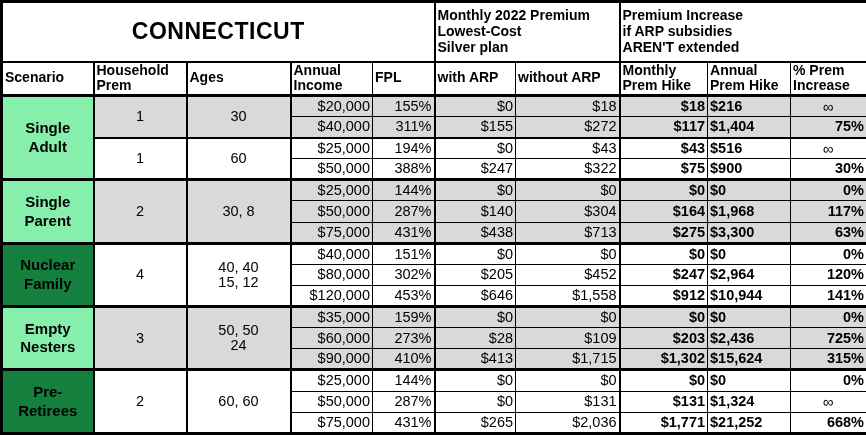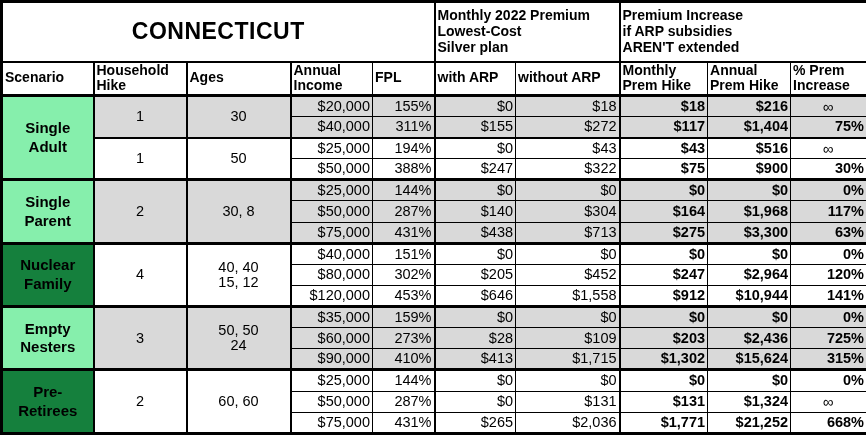--- a/index.html
+++ b/index.html
@@ -48,21 +48,21 @@
   td.scenario {
     font-weight: bold; text-align: center; font-size: 15px;
     white-space: pre-line; background: #15803d; line-height: 1.25;
   }
   td.c-household, td.c-ages { text-align: center; white-space: pre-line; }
   td.c-income  { text-align: right; padding-right: 5px; }
   td.c-fpl     { text-align: right; padding-right: 9px; }
   td.c-witharp    { text-align: right; padding-right: 6px; }
   td.c-withoutarp { text-align: right; padding-right: 5px; }
   td.c-monthly { text-align: right; padding-right: 9px; font-weight: bold; }
-  td.c-annual  { text-align: right; padding-right: 9px; font-weight: bold; }
+  td.c-annual  { padding-right: 9px; font-weight: bold; }
   td.c-pct     { text-align: right; padding-right: 3px; font-weight: bold; }
   td.c-pct.inf { text-align: center; font-weight: normal; padding-right: 3px; font-size: 15px; }
 
   tr.shaded td { background: #d9d9d9; }
   tr.shaded td.scenario { background: #86efac; }
 </style>
 </head>
 <body>
 
 <div class="wrap">
@@ -85,21 +85,21 @@
         <th class="group-head c-witharp" colspan="2">Monthly 2022 Premium
 Lowest-Cost
 Silver plan</th>
         <th class="group-head c-monthly" colspan="3">Premium Increase
 if ARP subsidies
 AREN'T extended</th>
       </tr>
       <tr class="row-subhead" style="height:29px">
         <th>Scenario</th>
         <th class="c-household">Household
-Hike</th>
+Prem</th>
         <th class="c-ages">Ages</th>
         <th class="c-income">Annual
 Income</th>
         <th class="c-fpl">FPL</th>
         <th class="c-witharp">with ARP</th>
         <th class="c-withoutarp">without ARP</th>
         <th class="c-monthly">Monthly
 Prem Hike</th>
         <th class="c-annual">Annual
 Prem Hike</th>
@@ -125,21 +125,21 @@
           <td class="c-income">$40,000</td>
           <td class="c-fpl">311%</td>
           <td class="c-witharp">$155</td>
           <td class="c-withoutarp">$272</td>
           <td class="c-monthly">$117</td>
           <td class="c-annual">$1,404</td>
           <td class="c-pct">75%</td>
         </tr>
         <tr class="sub-start">
           <td class="c-household" rowspan="2">1</td>
-          <td class="c-ages" rowspan="2">50</td>
+          <td class="c-ages" rowspan="2">60</td>
           <td class="c-income">$25,000</td>
           <td class="c-fpl">194%</td>
           <td class="c-witharp">$0</td>
           <td class="c-withoutarp">$43</td>
           <td class="c-monthly">$43</td>
           <td class="c-annual">$516</td>
           <td class="c-pct inf">∞</td>
         </tr>
         <tr>
           <td class="c-income">$50,000</td>

